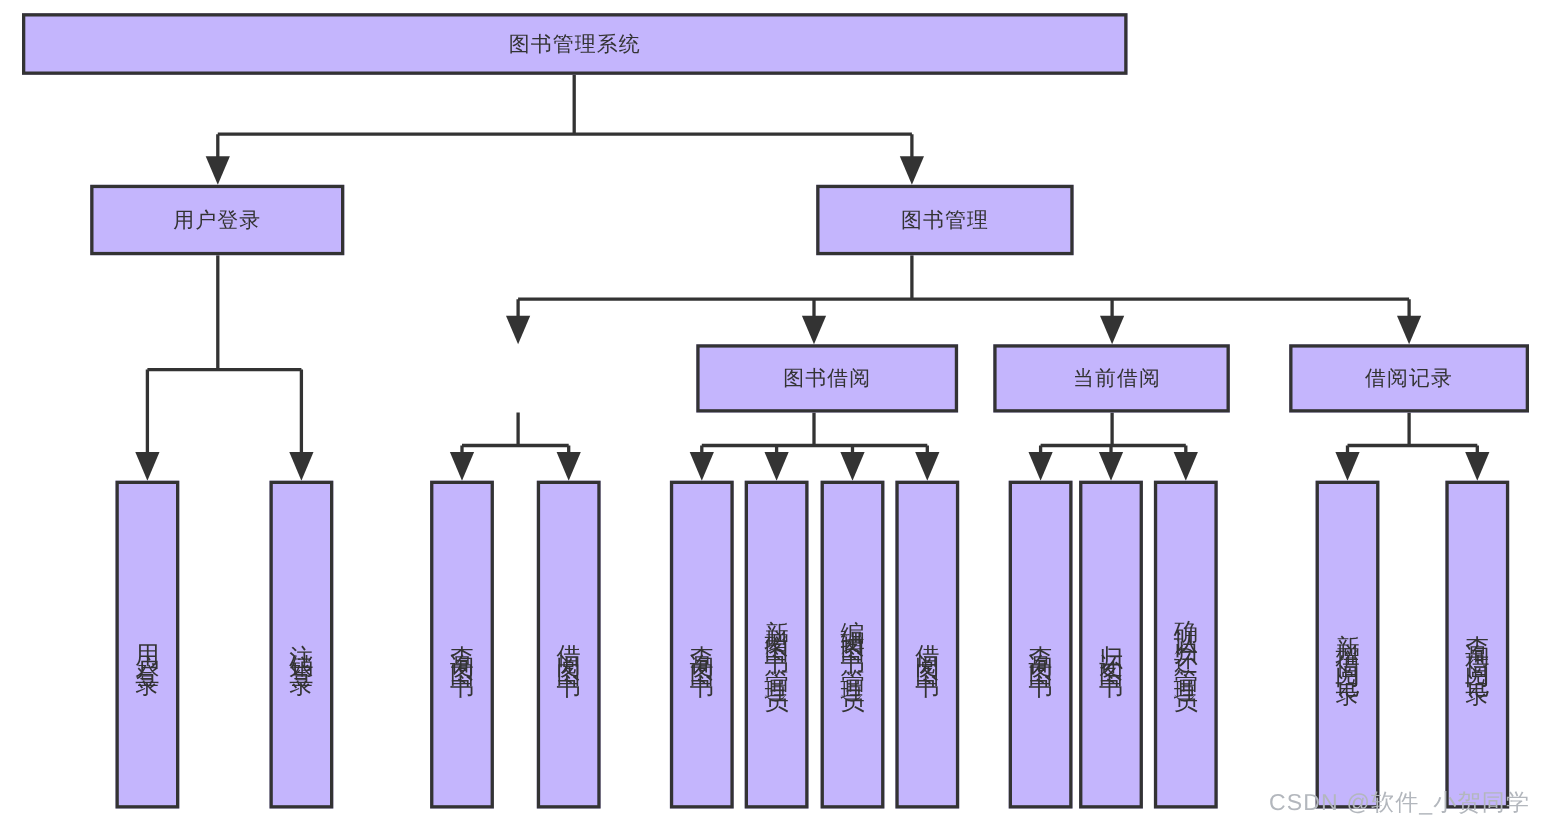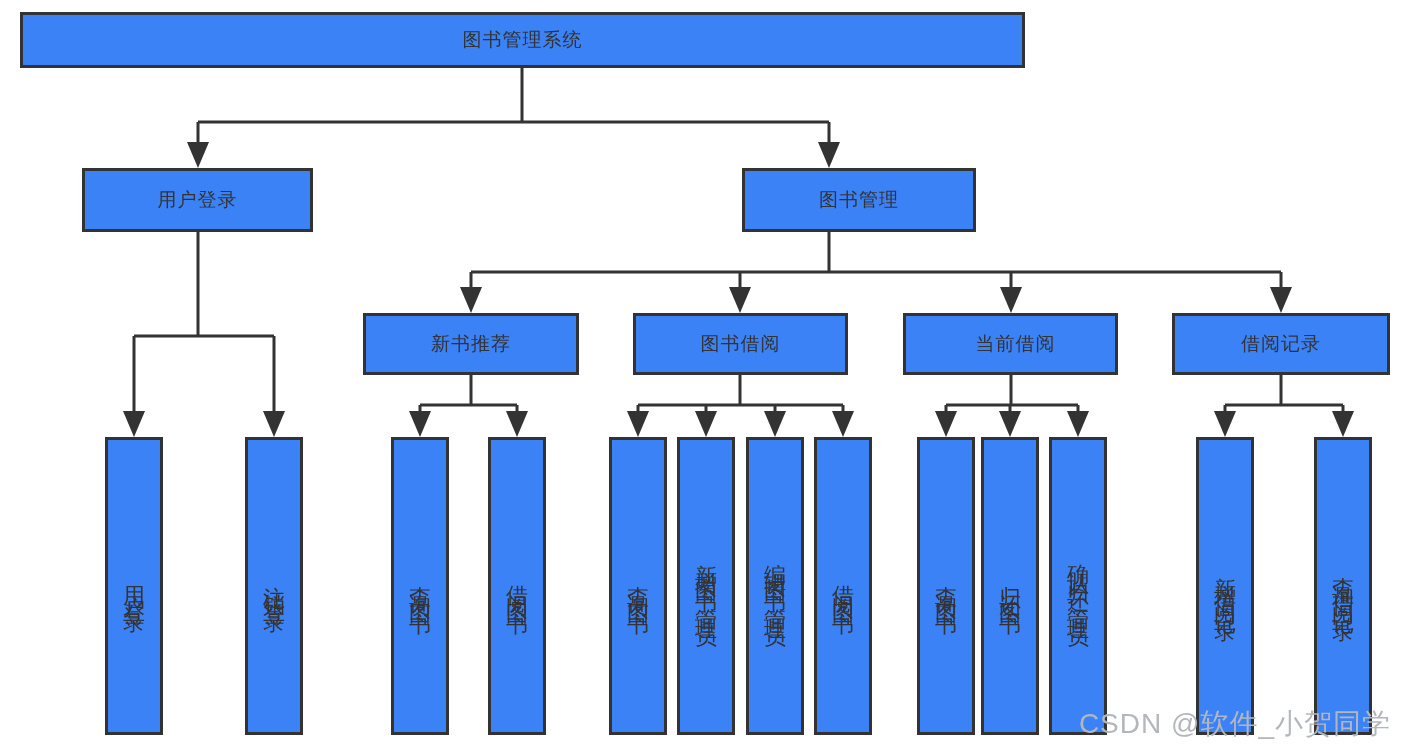--- a/index.html
+++ b/index.html
@@ -11,34 +11,34 @@
     position:relative; width:1405px; height:747px;
     background:var(--background); overflow:hidden;
     font-family:"Liberation Sans","DejaVu Sans",sans-serif;
     color:var(--text);
   }
   .connectors{position:absolute;left:0;top:0;width:1405px;height:747px;}
   .connectors path{stroke:var(--line);stroke-width:3;fill:none;}
   .connectors use{fill:var(--line);}
   .node{
     position:absolute; box-sizing:border-box;
-    border:3px solid var(--box-border); background:#3b82f6;
+    border:3px solid var(--box-border); background:#c4b5fd;
     display:flex; align-items:center; justify-content:center;
     font-size:19px; letter-spacing:1px; color:var(--text);
   }
   .leaf{
     writing-mode:vertical-rl; text-orientation:mixed;
     font-size:22px; letter-spacing:9px; line-height:1;
     width:58px; top:437px; height:298px;
   }
   .lvl2{top:168px; height:64px;}
   .lvl3{top:313px; height:62px;}
   #watermark{
     position:absolute; right:14px; bottom:4px;
-    font-size:28px; color:var(--watermark); letter-spacing:1px;
+    font-size:21px; color:var(--watermark); letter-spacing:1px;
     white-space:nowrap;
   }
 </style>
 </head>
 <body>
 
 <div id="stage">
 
   <svg class="connectors" viewBox="0 0 1405 747" xmlns="http://www.w3.org/2000/svg">
     <defs>
@@ -77,22 +77,21 @@
     <path d="M1281 375 V405 M1225 405 H1343 M1225 405 V420 M1343 405 V420"></path>
     <use href="#arrowhead" transform="translate(1225,437)"></use>
     <use href="#arrowhead" transform="translate(1343,437)"></use>
   </svg>
 
   <div class="node" style="left:20px;top:12px;width:1005px;height:56px;">图书管理系统</div>
 
   <div class="node lvl2" style="left:82px;width:231px;">用户登录</div>
   <div class="node lvl2" style="left:712px;width:234px;margin-left:30px;">图书管理</div>
 
-  <div class="node lvl3" style="left:363px;width:216px;">新书推荐</div>
-  <div class="node lvl3" style="left:633px;width:215px;">图书借阅</div>
+  <div class="node lvl3" style="left:633px;width:238px;">图书借阅</div>
   <div class="node lvl3" style="left:903px;width:215px;padding-left:10px;">当前借阅</div>
   <div class="node lvl3" style="left:1172px;width:218px;">借阅记录</div>
 
   <div class="node leaf" style="left:105px;">用户登录</div>
   <div class="node leaf" style="left:245px;">注销登录</div>
   <div class="node leaf" style="left:391px;">查询图书</div>
   <div class="node leaf" style="left:488px;">借阅图书</div>
   <div class="node leaf" style="left:609px;">查询图书</div>
   <div class="node leaf" style="left:677px;">新增图书（管理员）</div>
   <div class="node leaf" style="left:746px;">编辑图书（管理员）</div>

